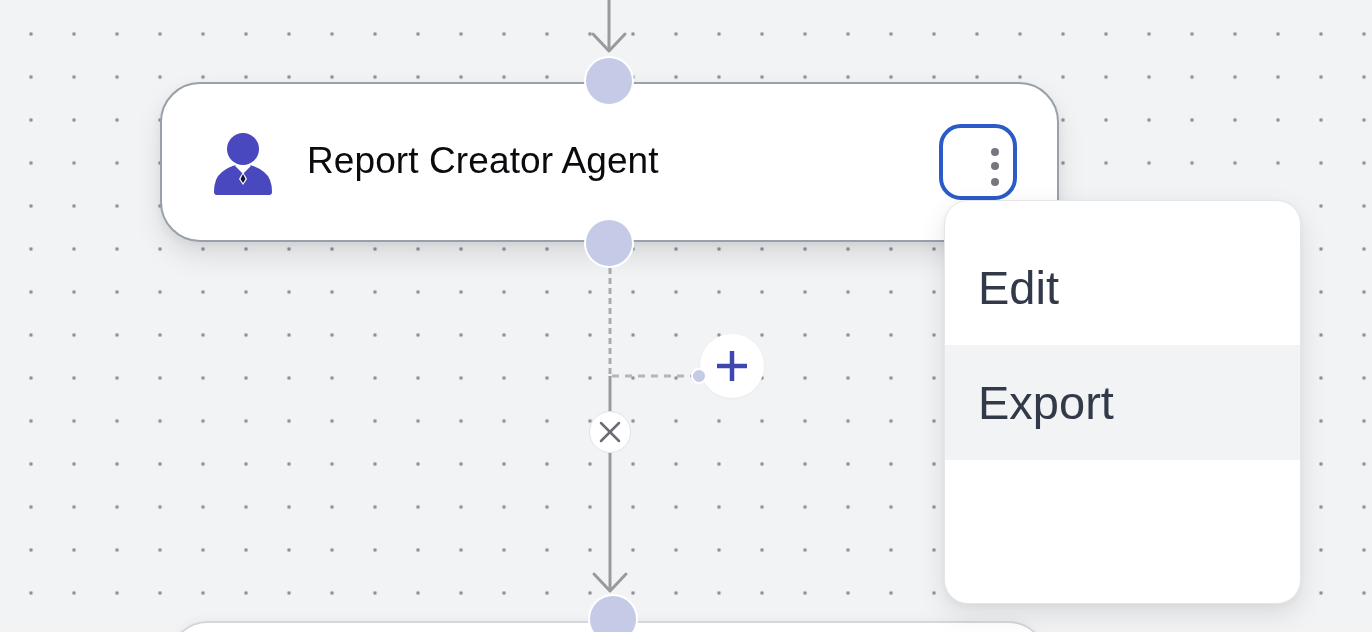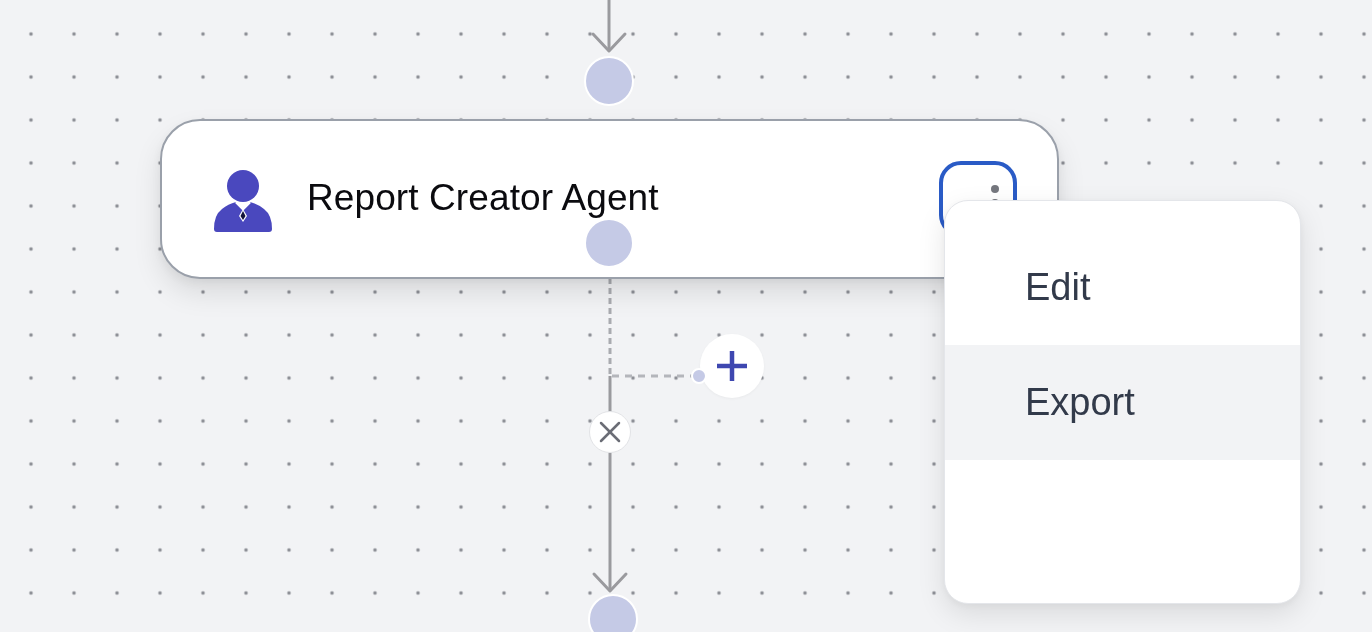--- a/index.html
+++ b/index.html
@@ -29,21 +29,20 @@
       height: 632px;
       pointer-events: none;
     }
     .node {
       position: absolute;
       background: #ffffff;
       border: 2px solid #9aa0aa;
       border-radius: 40px;
       box-sizing: border-box;
       box-shadow: 0 14px 28px rgba(0, 0, 0, 0.10), 0 4px 10px rgba(0, 0, 0, 0.05);
-      margin-top: 37px;
     }
     .node-main {
       left: 160px;
       top: 82px;
       width: 899px;
       height: 160px;
     }
     .node-next {
       left: 168px;
       top: 621px;
@@ -148,22 +147,22 @@
       border-radius: 24px;
       box-sizing: border-box;
       box-shadow: 0 10px 28px rgba(0, 0, 0, 0.10), 0 2px 6px rgba(0,0,0,0.04);
       overflow: hidden;
       padding-top: 29px;
     }
     .menu-item {
       height: 115px;
       display: flex;
       align-items: center;
-      padding-left: 80px;
-      font-size: 38px;
+      padding-left: 33px;
+      font-size: 47px;
       color: #323a4a;
       cursor: pointer;
       box-sizing: border-box;
     }
     .menu-item.highlighted {
       background: #f2f3f5;
       text-align: center;
     }
   </style>
 </head>

